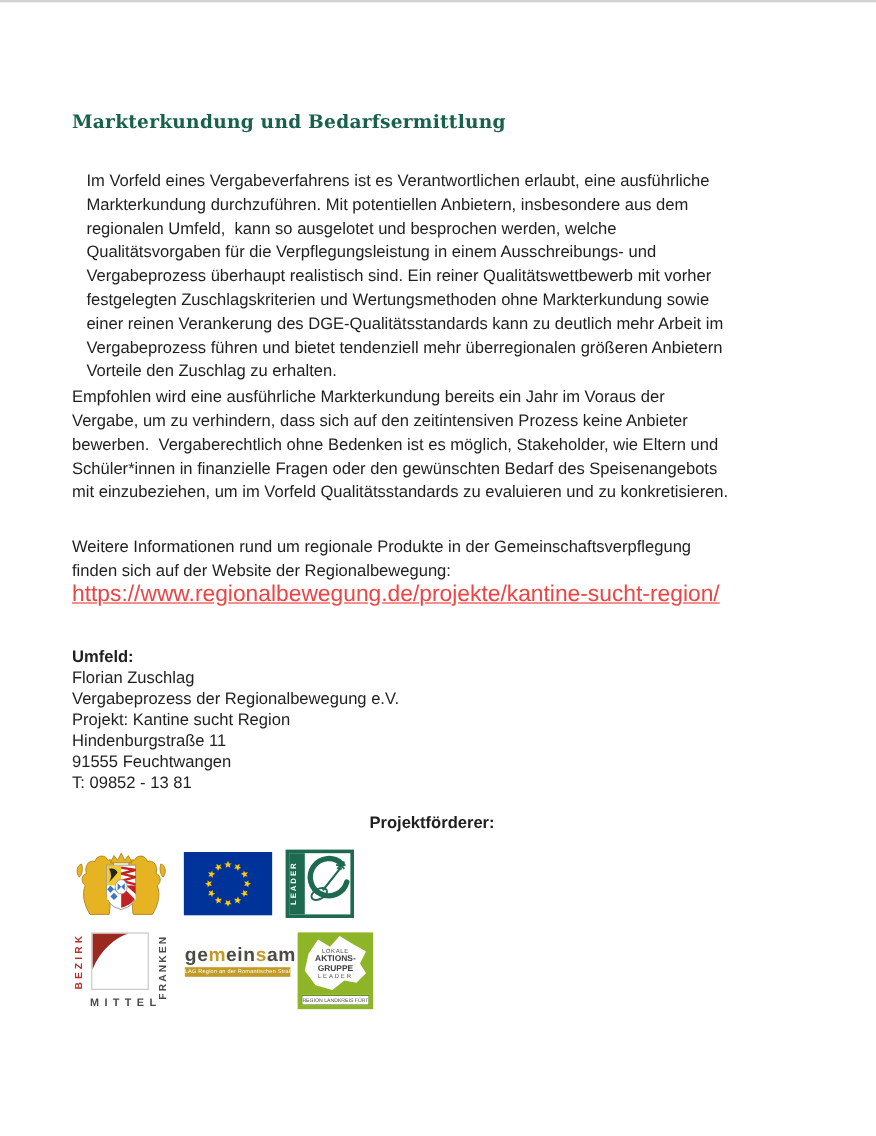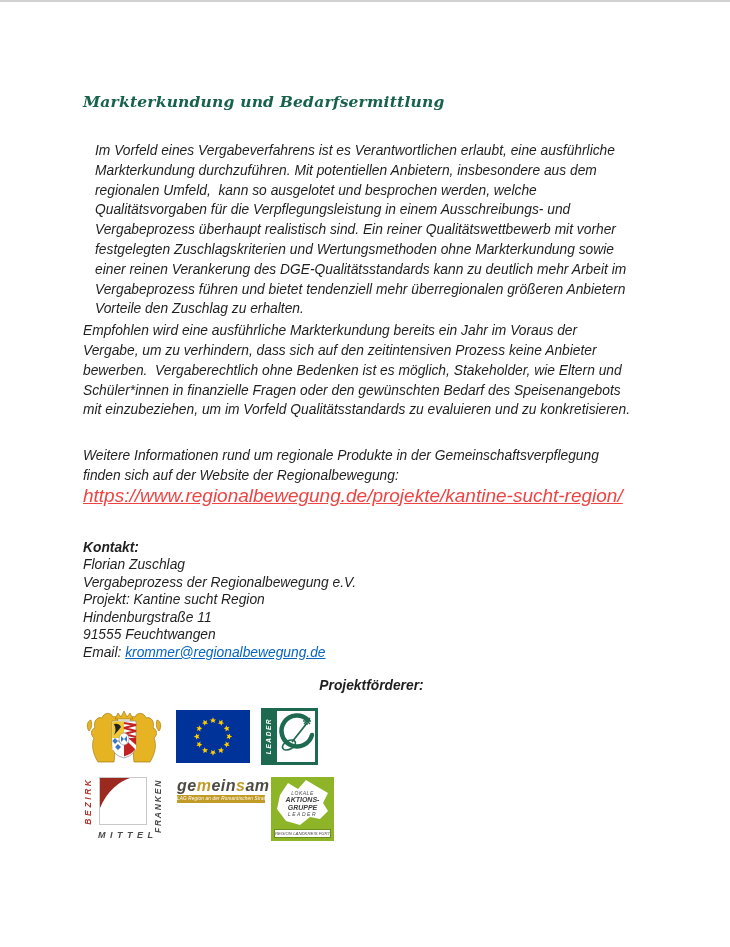--- a/index.html
+++ b/index.html
@@ -2,21 +2,21 @@
 <html><head>
 <meta charset="utf-8">
 <style>
   * { margin:0; padding:0; box-sizing:border-box; }
   html,body { background:#ffffff; }
   body {
     width:730px; height:947px; overflow:hidden; position:relative;
     border-top:2px solid #d2d2d2;
     font-family:"Liberation Sans", sans-serif; color:#1f1f1f;
   }
-  .content { padding-left:83px; padding-right:70px;font-style:italic; }
+  .content { padding-left:60px; padding-right:70px; }
 
   .doc-heading {
     margin-top:90px;
     font-family:"DejaVu Serif", serif;
     font-weight:bold; font-size:15.5px; line-height:19px;
     letter-spacing:0.2px; color:#17614d;
   }
   .para {
     font-size:13.8px; line-height:19.8px; white-space:pre; color:#1f1f1f;
   }
@@ -78,21 +78,21 @@
     width:58px; font-size:8.5px; font-weight:bold; letter-spacing:1.8px;
     color:#4a4a4a; text-align:center;
   }
   .bz-bottom {
     position:absolute; left:15px; top:53px; width:50px;
     font-size:9px; font-weight:bold; letter-spacing:4.5px;
     color:#4a4a4a;
   }
 
   
-  .gemeinsam-logo { width:88px; margin-top:1px; }
+  .gemeinsam-logo { width:88px; margin-top:12px; }
   .gm-word {
     font-size:16px; font-weight:bold; letter-spacing:0.5px;
     color:#4d4a42; line-height:16px; white-space:nowrap;
   }
   .gm-gold { color:#c29b26; }
   .gm-bar {
     margin-top:1px; width:88px; height:8px; background:#c29b26;
     color:#ffffff; font-size:4.6px; line-height:8px; text-align:center;
     white-space:nowrap; overflow:hidden; letter-spacing:0.2px;
   }
@@ -136,27 +136,27 @@
 Schüler*innen in finanzielle Fragen oder den gewünschten Bedarf des Speisenangebots
 mit einzubeziehen, um im Vorfeld Qualitätsstandards zu evaluieren und zu konkretisieren.</div>
 
   <div class="info-block">
     <div class="info-lines">Weitere Informationen rund um regionale Produkte in der Gemeinschaftsverpflegung
 finden sich auf der Website der Regionalbewegung:</div>
     <a class="doc-link">https://www.regionalbewegung.de/projekte/kantine-sucht-region/</a>
   </div>
 
   <div class="contact-block">
-    <div class="contact-heading">Kontakt:</div>
+    <div class="contact-heading">Umfeld:</div>
     <div>Florian Zuschlag</div>
     <div>Vergabeprozess der Regionalbewegung e.V.</div>
     <div>Projekt: Kantine sucht Region</div>
     <div>Hindenburgstraße 11</div>
     <div>91555 Feuchtwangen</div>
-    <div><span>Email: </span><a class="email-link">krommer@regionalbewegung.de</a></div>
+    <div>T: 09852 - 13 81</div>
   </div>
 
   <div class="sponsors-heading">Projektförderer:</div>
 
   <div class="logo-row-1">
 
     <svg width="82" height="54" viewBox="0 0 82 54">
       <g fill="#e6b422" stroke="#a87d14" stroke-width="0.7">
         <path d="M15,53 C10,45 8,36 11,29 C7,26 8,20 12,19 C10,13 14,7 19,9 C21,3 28,3 30,8 C33,6 36,10 34,15 C37,22 34,30 30,34 C32,40 32,47 31,53 Z"></path>
         <path d="M6,22 C3,18 4,12 8,11 C9,15 9,19 6,22 Z"></path>

